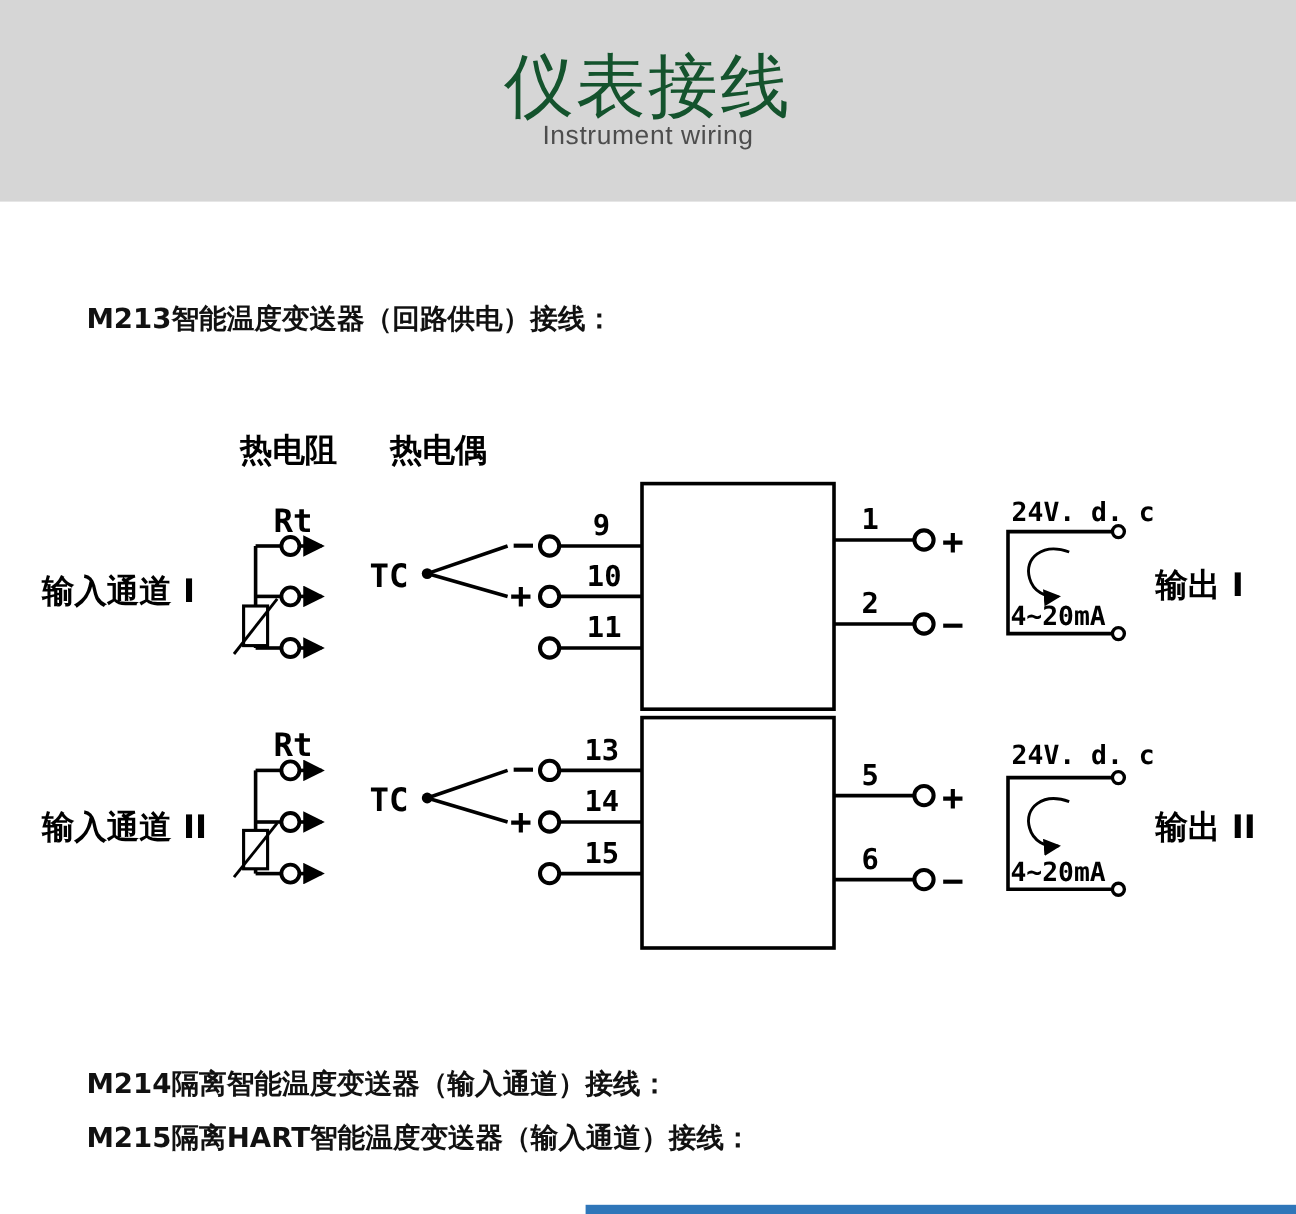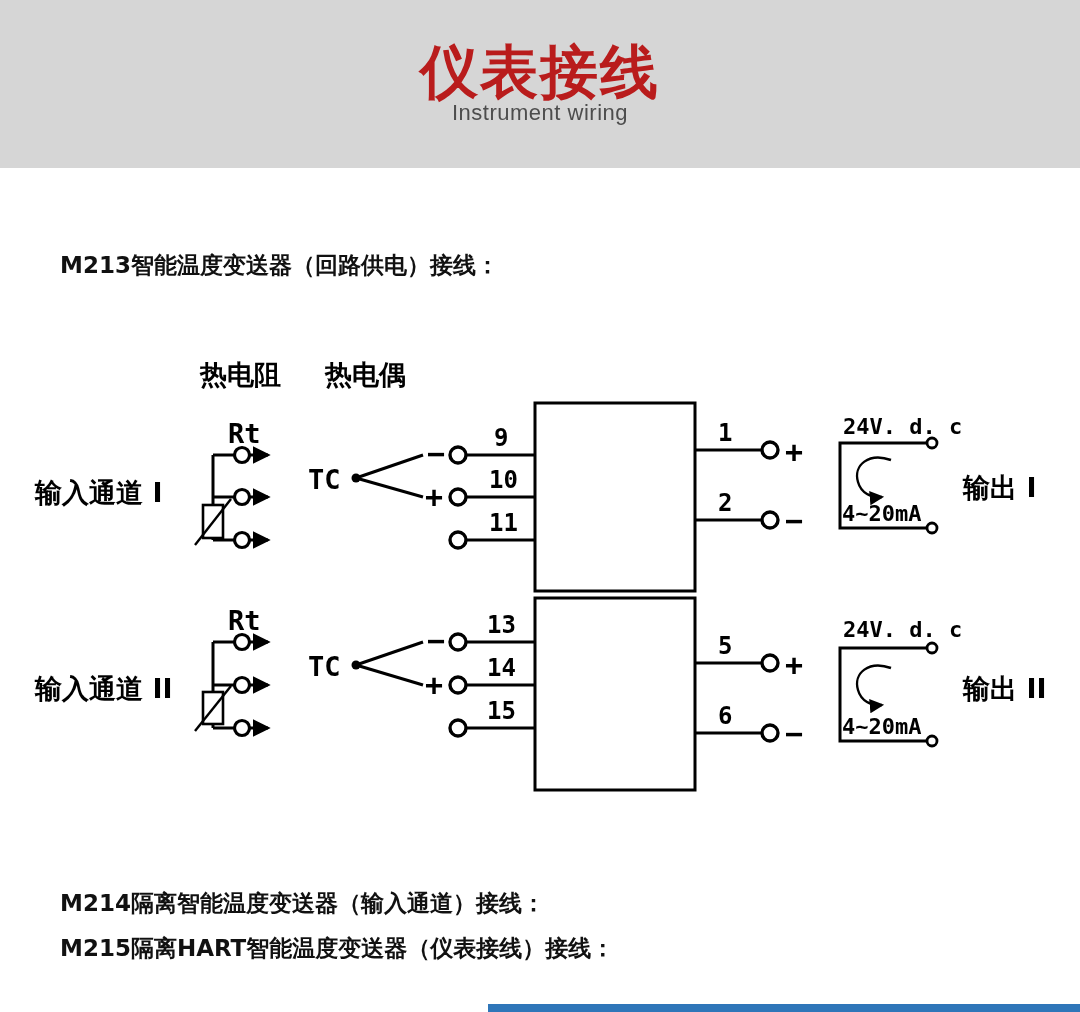--- a/index.html
+++ b/index.html
@@ -7,29 +7,29 @@
     position:relative; width:1080px; height:1012px; background:#fff;
     font-family:"Liberation Sans","DejaVu Sans",sans-serif; overflow:hidden;
   }
   
   .banner {
     position:absolute; top:0; left:0; width:1080px; height:168px;
     background:var(--banner-bg,#d6d6d6);
     display:flex; flex-direction:column; align-items:center; justify-content:center;
   }
   .banner .title {
-    font-size:58px; font-weight:700; color:#b91c1c; letter-spacing:2px; line-height:1.05;
+    font-size:58px; font-weight:400; color:#14532d; letter-spacing:2px; line-height:1.05;
     font-family:"DejaVu Sans","Liberation Sans",sans-serif;
   }
   .banner .subtitle {
     font-size:22px; font-weight:300; color:#4d4d4d; margin-top:-2px; letter-spacing:0.5px;
   }
   
   .heading {
-    position:absolute; left:60px; font-size:23px; font-weight:700; color:#111;
+    position:absolute; left:72px; font-size:23px; font-weight:700; color:#111;
     font-family:"DejaVu Sans","Liberation Sans",sans-serif; white-space:nowrap;
   }
   .heading-m213 { top:250px; }
   .heading-m214 { top:888px; }
   .heading-m215 { top:933px; }
   
   .diagram { position:absolute; top:0; left:0; }
   .diagram .ln       { stroke:#000; stroke-width:3; fill:none; }
   .diagram .thin     { stroke:#000; stroke-width:2.4; fill:none; }
   .diagram .term     { stroke:#000; stroke-width:3.2; fill:#fff; }
@@ -200,16 +200,16 @@
         <circle class="smallterm" cx="932" cy="741" r="5"></circle>
         <text x="842" y="734" class="mono t22">4~20mA</text>
         <path class="thin" d="M 891 668 C 869 660, 853 673, 858 690 C 861 701, 871 706, 882 705" marker-end="url(#arr)"></path>
       </g>
 
       <text x="963" y="698" class="cjk t27">输出 II</text>
     </g>
   </svg>
 
   <div class="heading heading-m214">M214隔离智能温度变送器（输入通道）接线：</div>
-  <div class="heading heading-m215">M215隔离HART智能温度变送器（仪表接线）接线：</div>
+  <div class="heading heading-m215">M215隔离HART智能温度变送器（输入通道）接线：</div>
 
   <div class="bottom-bar"></div>
 </div>
 
 </body></html>

